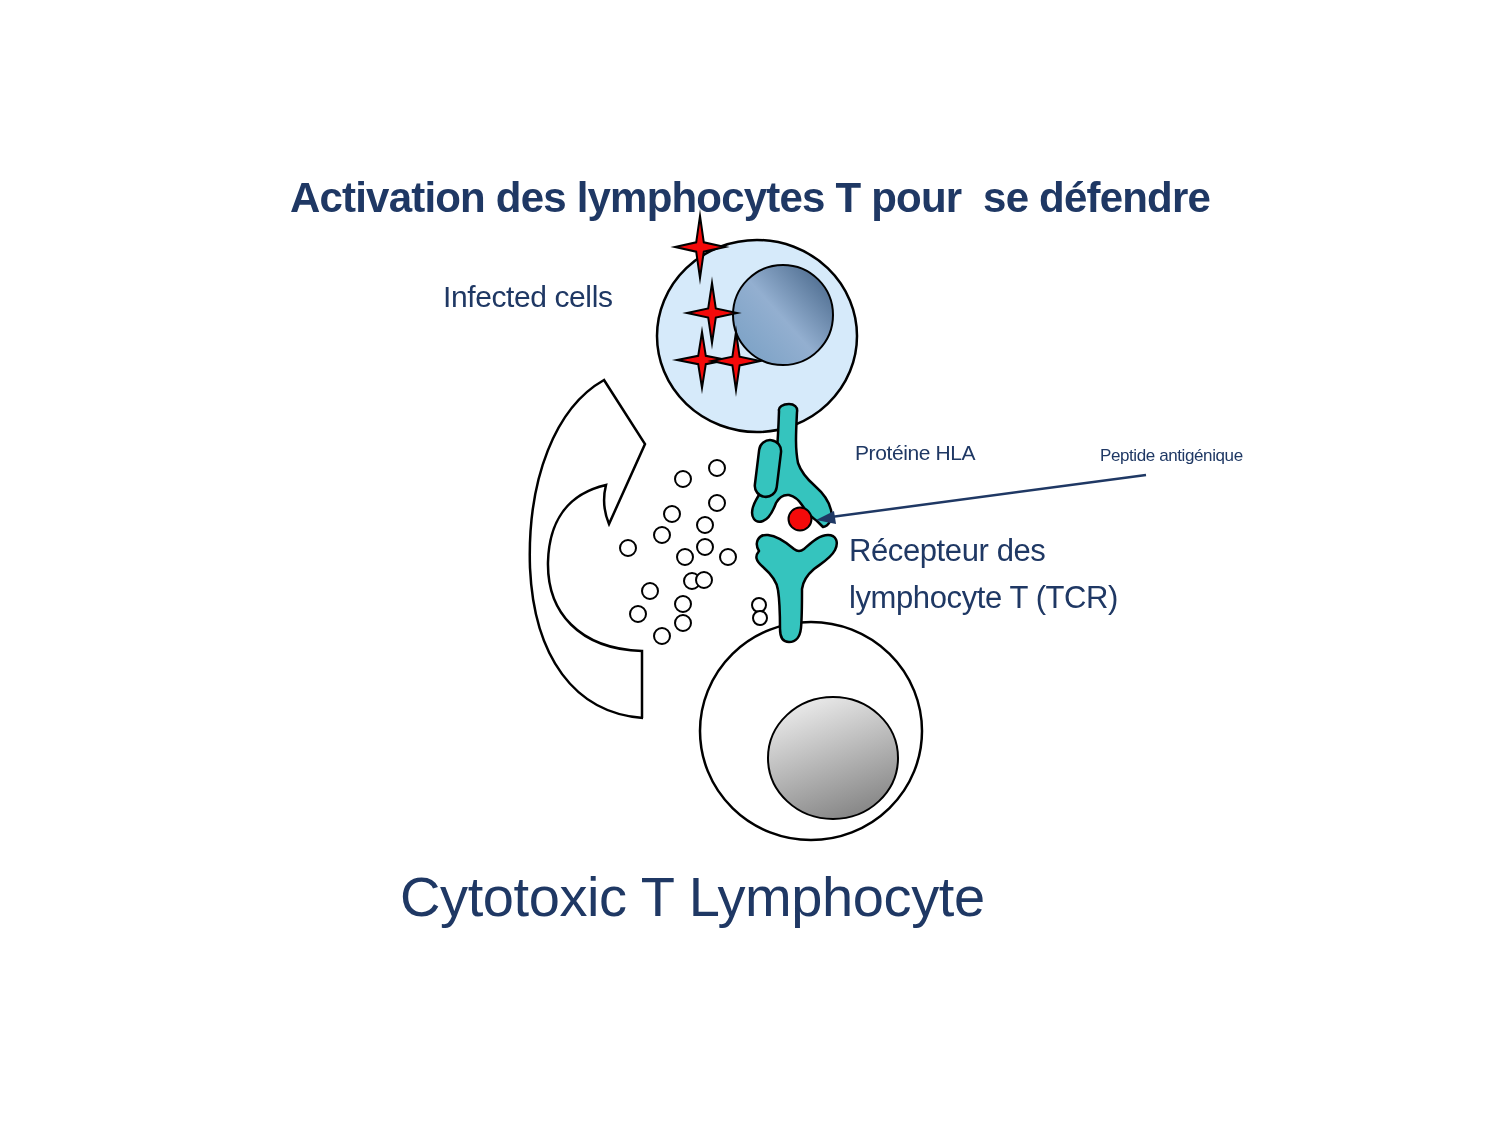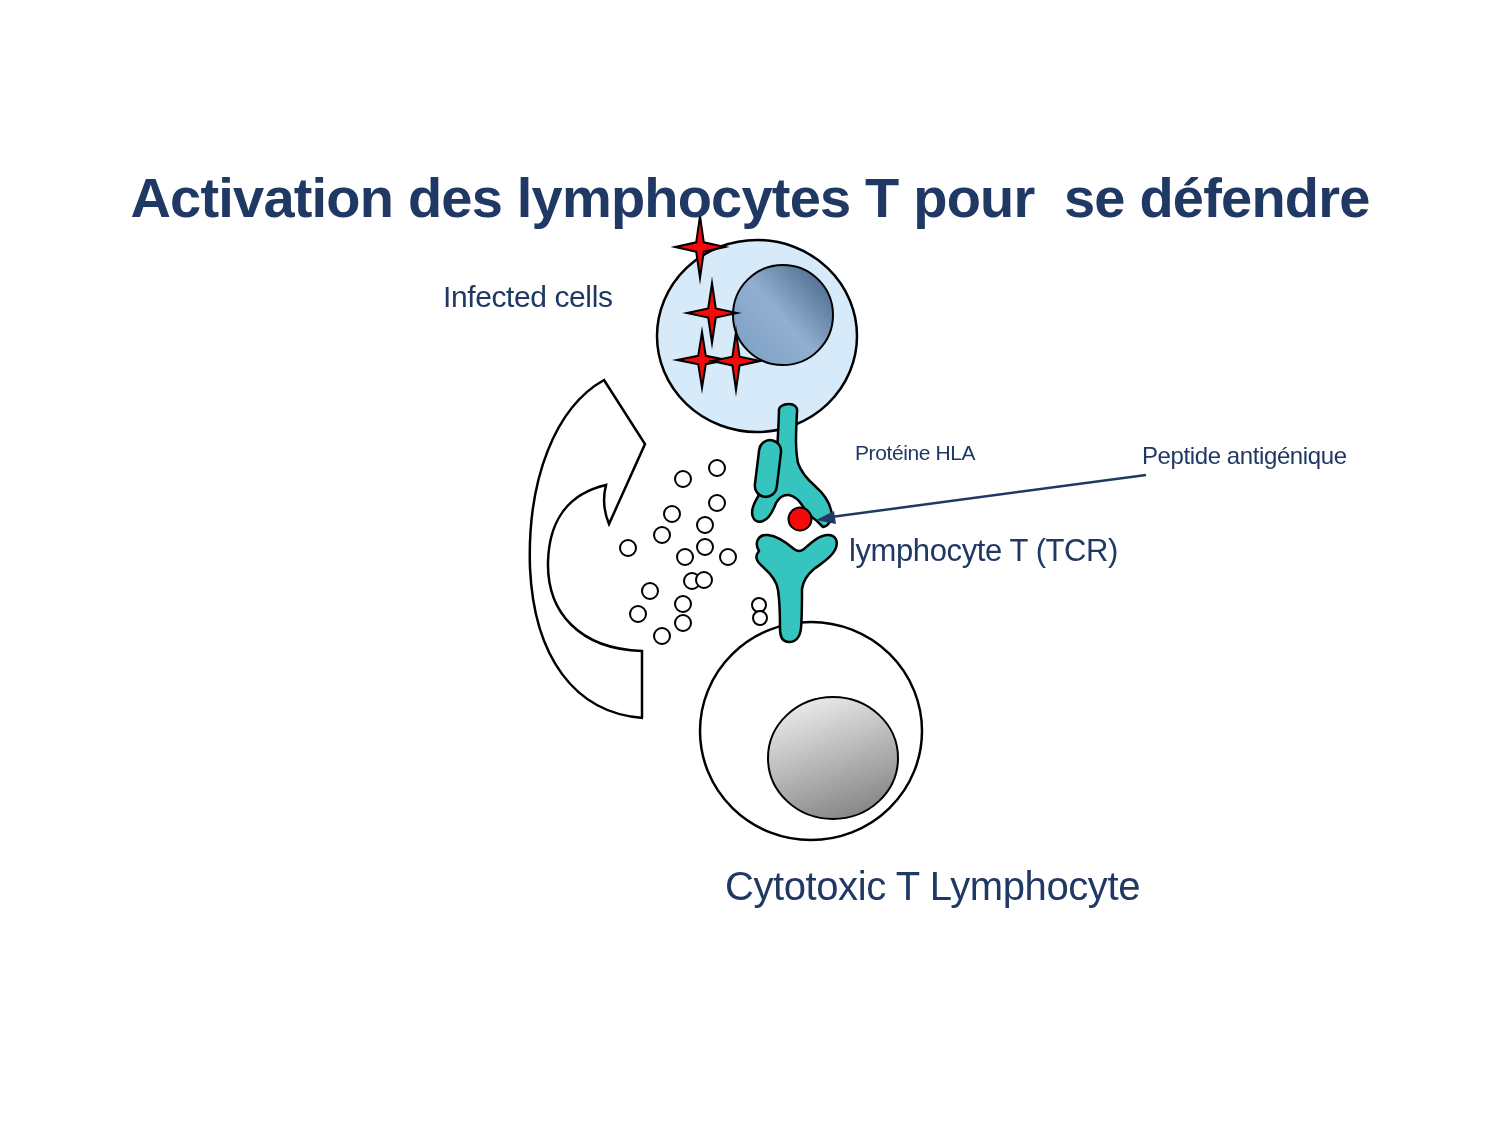--- a/index.html
+++ b/index.html
@@ -5,28 +5,28 @@
   html,body{margin:0;padding:0;background:#fff;}
   body{
     width:1500px;height:1125px;position:relative;overflow:hidden;
     font-family:"Liberation Sans", sans-serif;
   }
   .stage{position:absolute;inset:0;width:1500px;height:1125px;}
   svg.diagram{position:absolute;left:0;top:0;width:1500px;height:1125px;}
   .txt{position:absolute;color:var(--text_navy);letter-spacing:-0.4px;}
   .title{
     left:0;right:0;top:48px;text-align:center;
-    font-size:56px;font-weight:bold;line-height:60px;
+    font-size:42px;font-weight:bold;line-height:60px;
     white-space:pre-wrap;letter-spacing:-0.8px;
   }
   .lbl-infected{left:443px;top:268px;font-size:30px;margin-top:12px;}
   .lbl-hla{left:855px;top:441px;font-size:21px;}
-  .lbl-peptide{left:1142px;top:440px;font-size:24px;line-height:31px;}
+  .lbl-peptide{left:1100px;top:440px;font-size:17px;line-height:31px;}
   .lbl-tcr{left:849px;top:527px;font-size:31px;line-height:47px;}
-  .lbl-ctl{left:400px;top:864px;width:740px;text-align:right;font-size:40px;}
+  .lbl-ctl{left:400px;top:864px;width:740px;text-align:left;font-size:56px;}
 </style>
 </head>
 <body>
 
 <div class="stage">
 
   <svg class="diagram" viewBox="0 0 1500 1125">
     <defs>
       <linearGradient id="nucGrad" x1="1" y1="0.1" x2="0.1" y2="0.9">
         <stop offset="0" style="stop-color:var(--infected_nucleus_dark)"></stop>
@@ -104,18 +104,19 @@
 
   <div class="txt lbl-infected">Infected cells</div>
 
   <div class="txt lbl-hla">Protéine HLA</div>
 
   <div class="txt lbl-peptide">
     <div>Peptide antigénique</div>
   </div>
 
   <div class="txt lbl-tcr">
+    <div>Récepteur des</div>
     <div>lymphocyte T (TCR)</div>
   </div>
 
   <div class="txt lbl-ctl">Cytotoxic T Lymphocyte</div>
 
 </div>
 
 </body></html>

